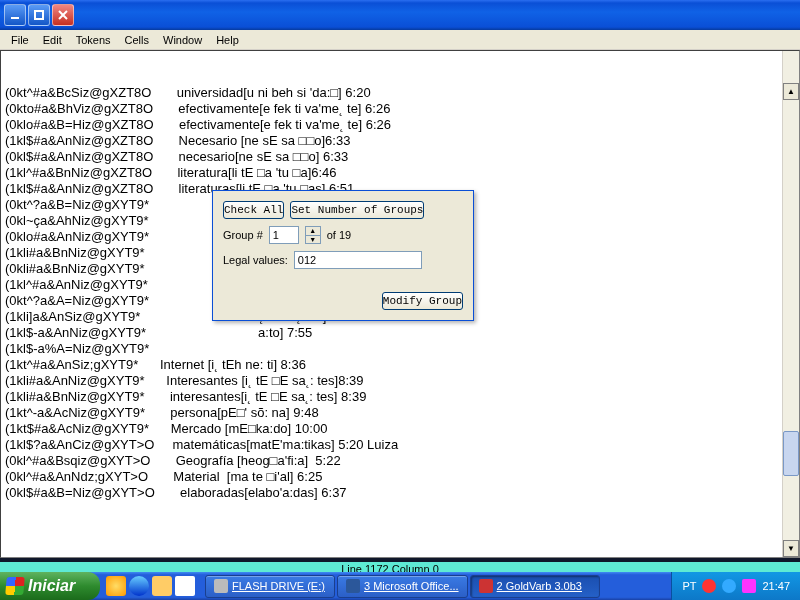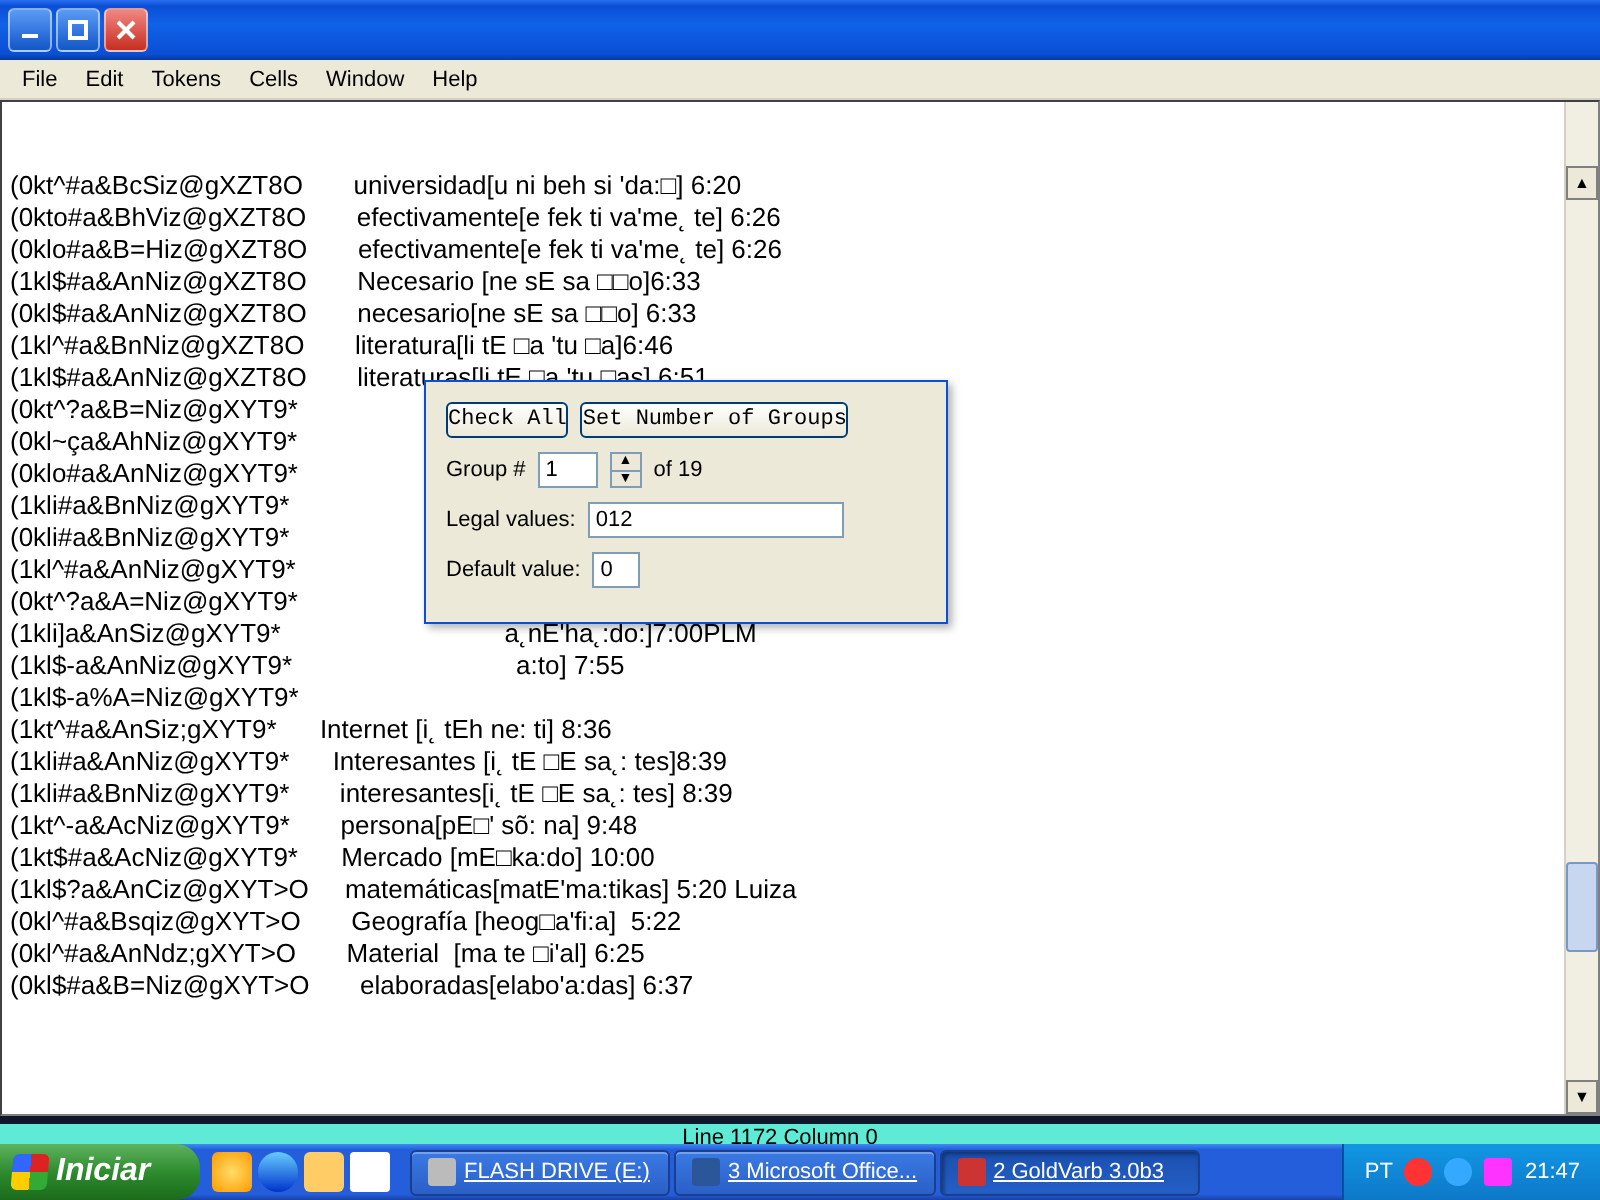--- a/index.html
+++ b/index.html
@@ -190,24 +190,23 @@
       <div class="spinner">
           <div>▲</div>
           <div>▼</div>
         </div>
       <span>of 19</span>
     </div>
     <div class="dlg-row">
       <span>Legal values:</span>
       <input class="dlg-input txt" value="012" style="">
     </div>
-    <div class="dlg-row">
-      <span>Default value:</span>
-      <input class="dlg-input sm" value="0" style="">
-    </div>
+  </div>
+  <div class="dlg-footer">
+    <button class="dlg-btn">Modify Group</button>
   </div>
 </div>
 
 <div class="taskbar">
   <div class="start-btn">
     <div class="logo"></div>
     <span>Iniciar</span>
   </div>
   <div class="ql">
     <div style="background:radial-gradient(circle,#fd6,#f90);"></div>

